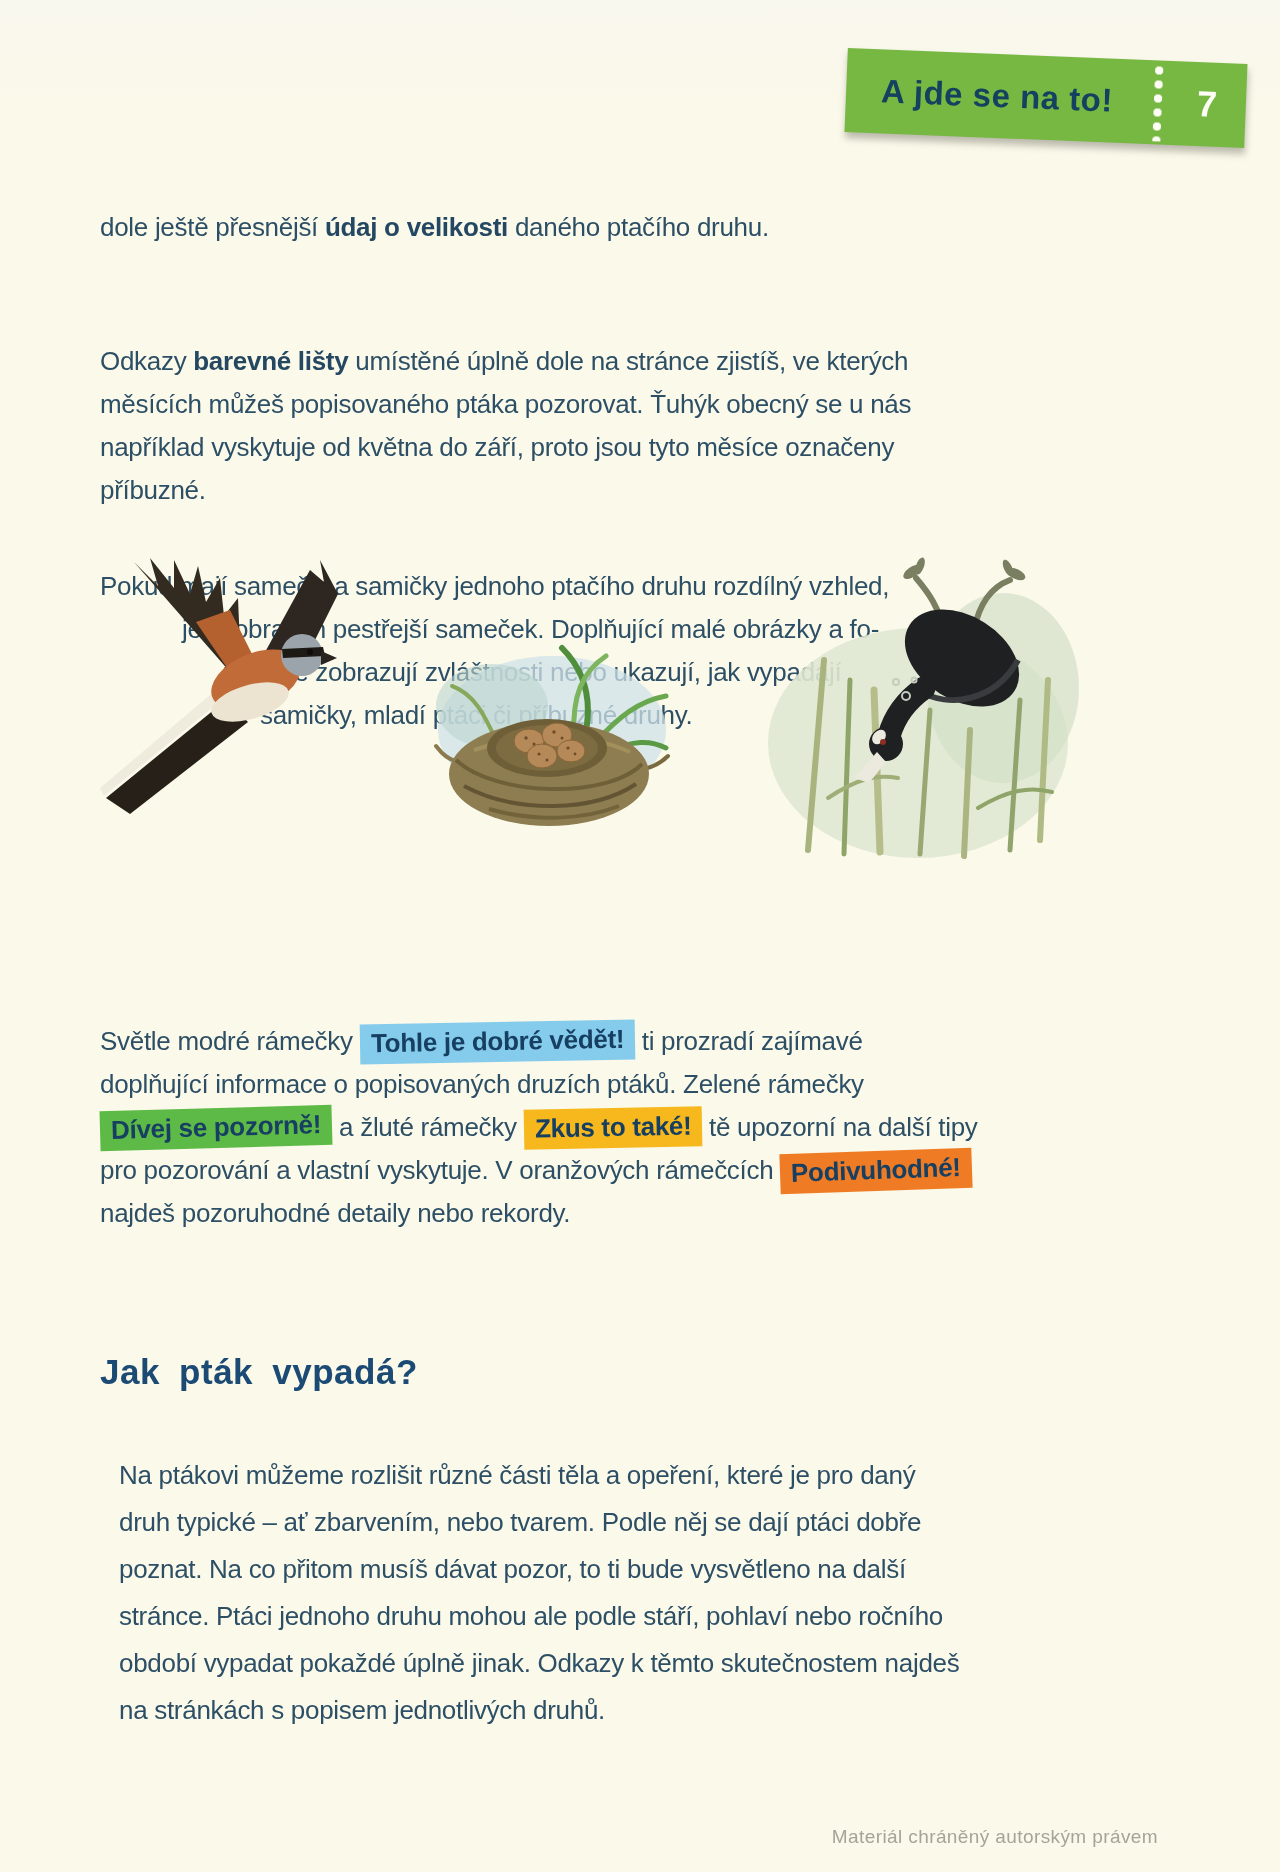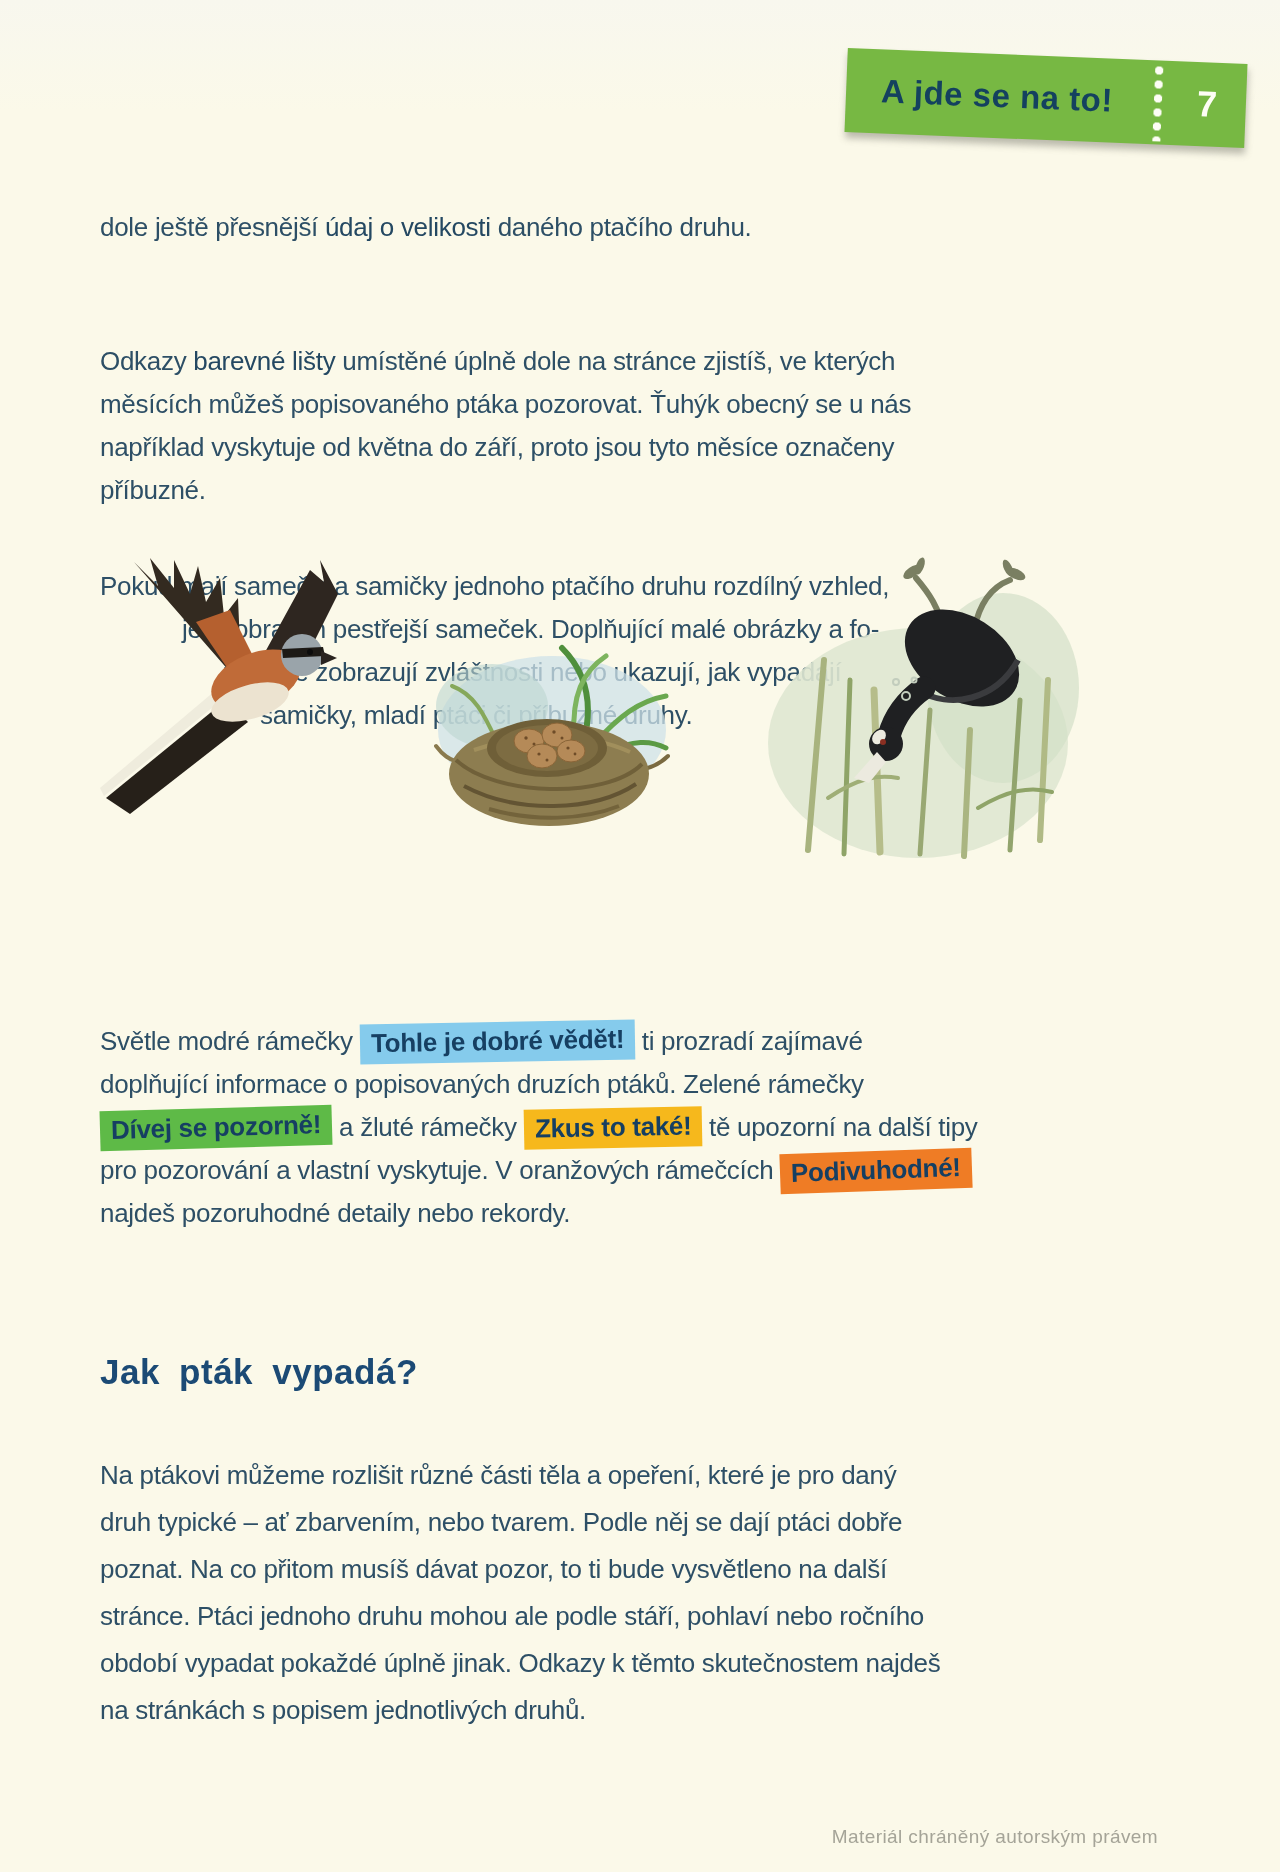--- a/index.html
+++ b/index.html
@@ -32,30 +32,30 @@
     background-size:8px 14px;background-repeat:repeat-y;
   }
   .badge-num{
     width:78px;text-align:center;
     font-weight:bold;font-size:36px;color:#fdfdf5;
   }
 
   
   .para{position:absolute;left:100px;color:#2d4f66;font-size:26px;letter-spacing:-.3px;}
   .para .line{white-space:nowrap;line-height:43px;height:43px;}
-  .para b{font-weight:normal;color:#244862;}
+  .para b{font-weight:bold;color:#244862;}
   .p1{top:206px;}
   .p2{top:340px;}
   .p3{top:565px;}
   .p3 .ind1{margin-left:82px;}
   .p3 .ind2{margin-left:124px;}
   .p3 .ind3{margin-left:160px;}
   .p4{top:1020px;}
   .p5{top:1452px;}
-  .p5 .line{line-height:47px;height:47px;}
+  .p5 .line{line-height:47px;height:47px;margin-left:19px;}
 
   
   .tag{
     display:inline-block;
     padding:2px 11px 4px 11px;
     font-weight:bold;color:#163f62;
     line-height:34px;
     vertical-align:baseline;
   }
   .tag-blue  {background:#85cbec;transform:rotate(-1deg);}

